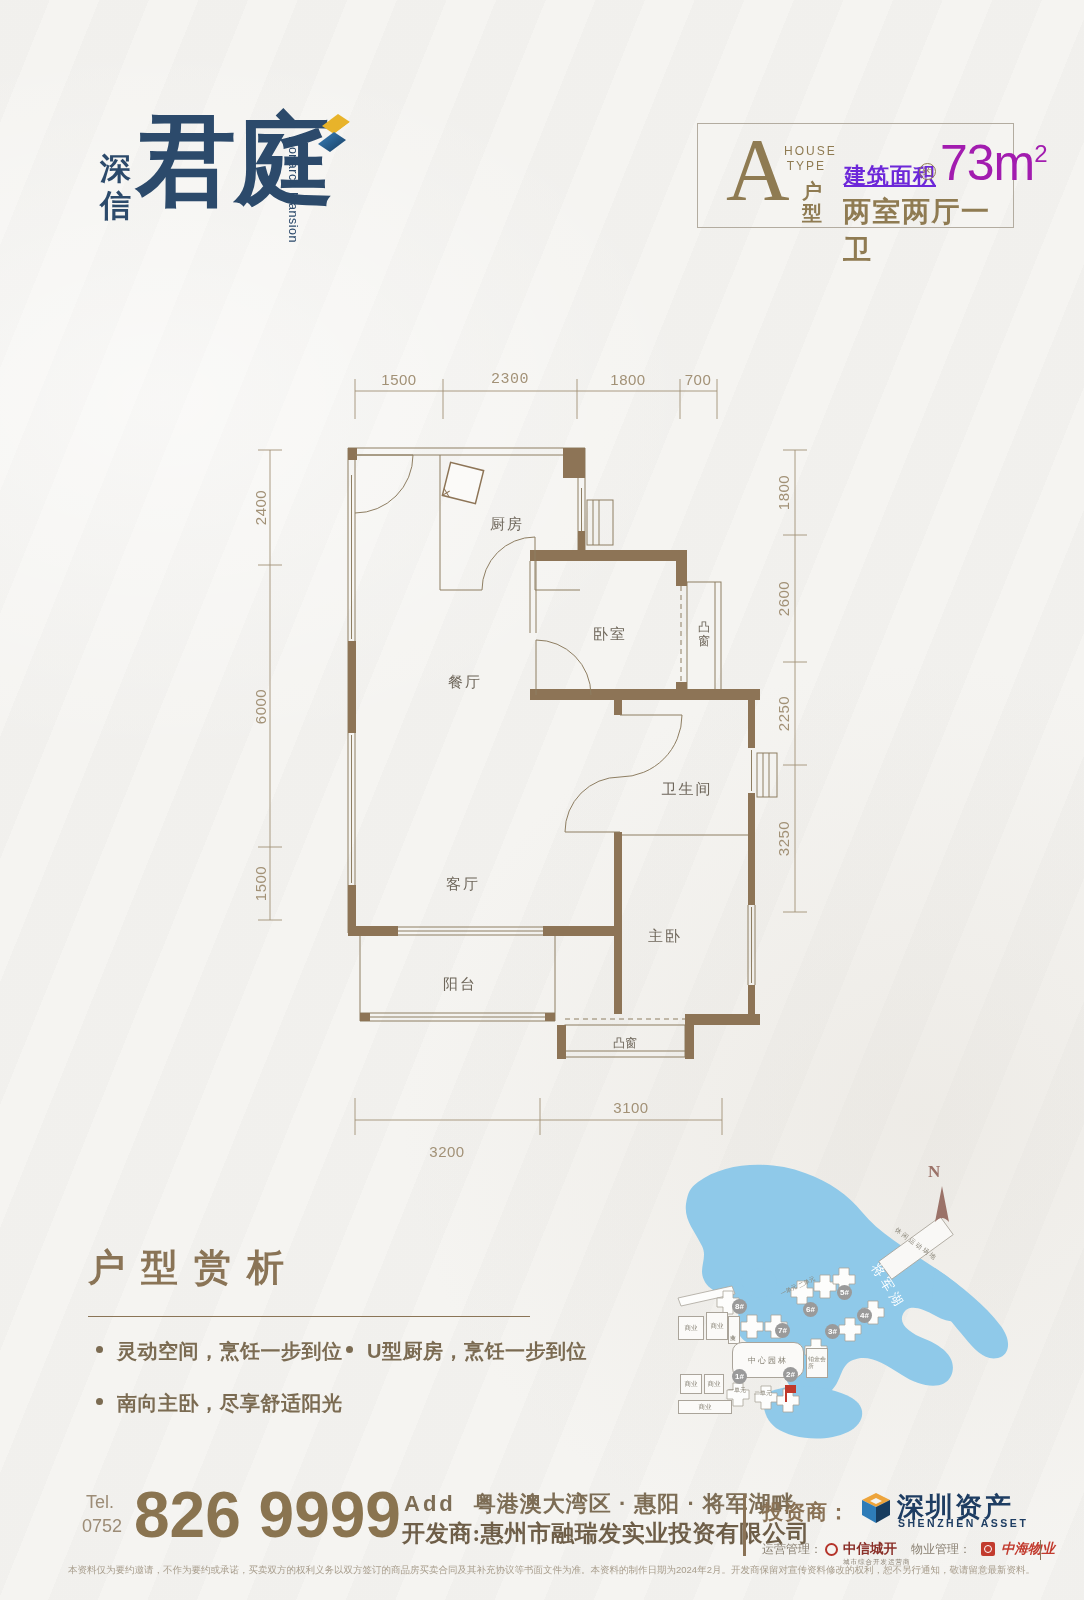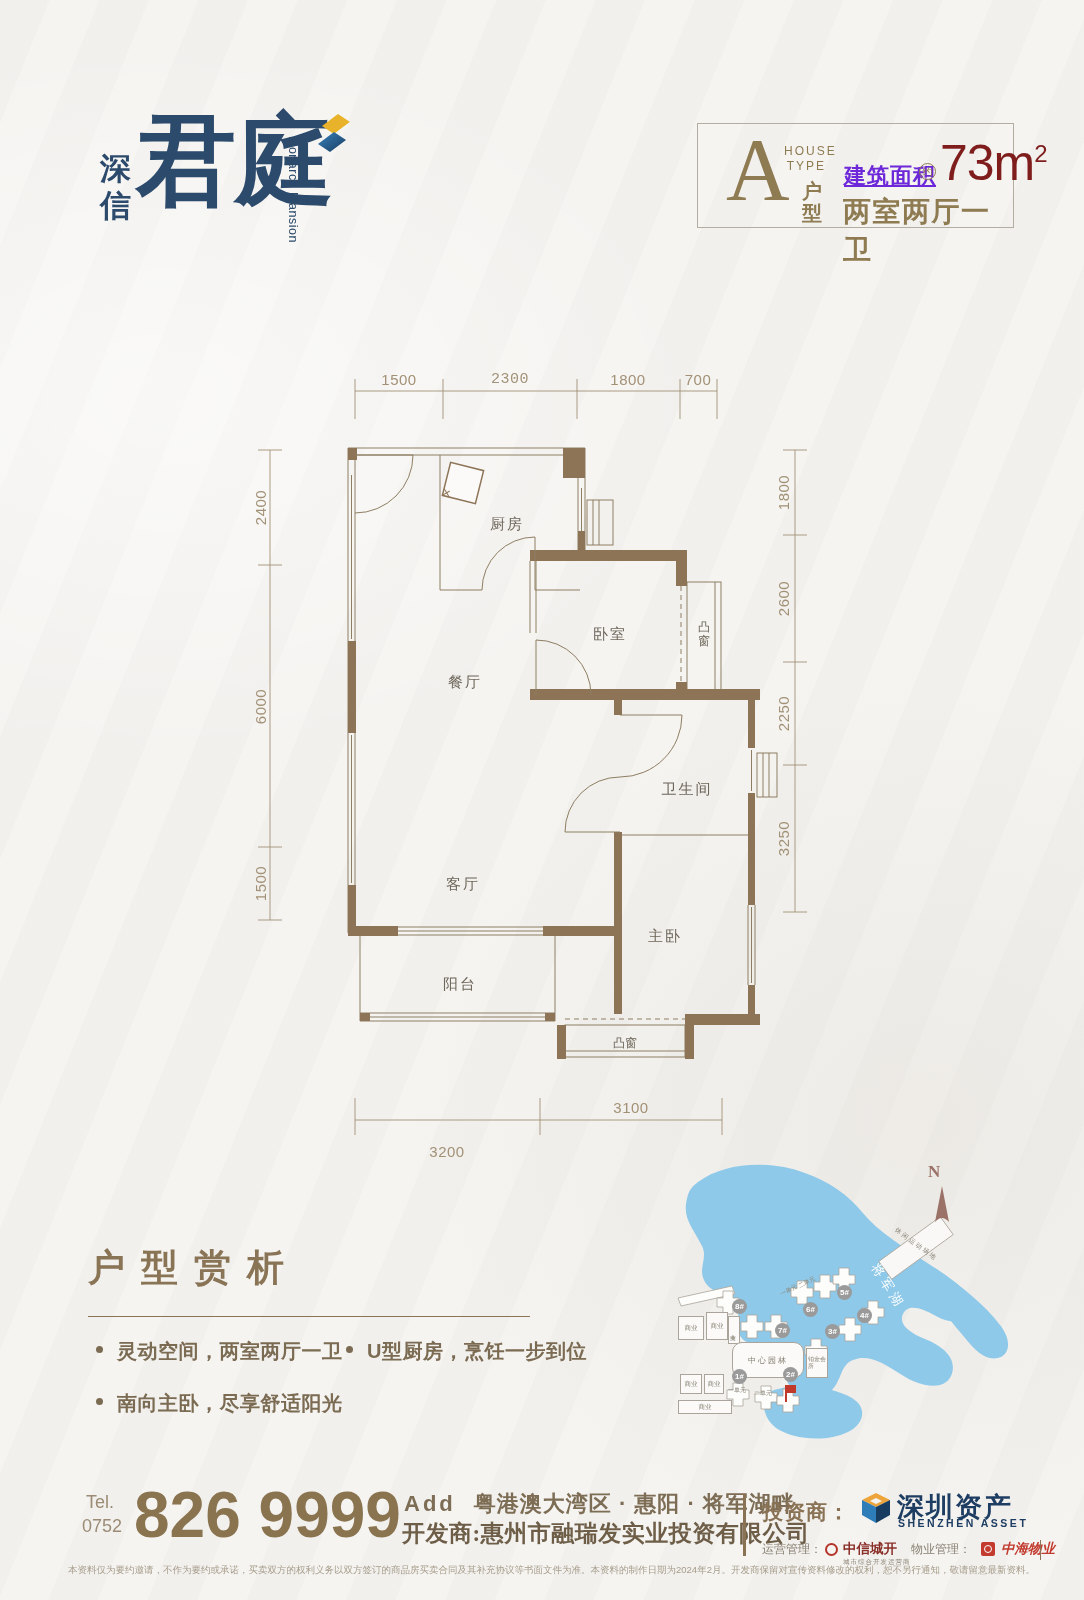--- a/index.html
+++ b/index.html
@@ -23,21 +23,21 @@
   .type-box{left:697px;top:123px;width:315px;height:103px;border:1px solid #b3aca0;}
   .abox-a{position:absolute;left:28px;top:2px;font-family:"Liberation Serif",serif;
     font-size:88px;line-height:1;color:#8f7b52;}
   .abox-ht{position:absolute;left:86px;top:20px;width:42px;text-align:right;font-size:12px;
     letter-spacing:2px;color:#8f7b52;line-height:1.25;}
   .abox-hx{position:absolute;left:104px;top:56px;width:24px;font-size:20px;color:#8f7b52;
     word-break:break-all;line-height:1.1;font-weight:600;}
   .abox-arealbl{position:absolute;left:146px;top:37px;font-size:22px;font-weight:600;color:#6d28d9;letter-spacing:1px;text-decoration:underline;}
   .abox-approx{position:absolute;left:221px;top:39px;width:15px;height:15px;border:1px solid #8f7b52;
     border-radius:50%;font-size:10px;line-height:15px;text-align:center;color:#8f7b52;}
-  .abox-area{position:absolute;left:242px;top:10px;font-size:50px;font-weight:500;color:#7f1d1d;letter-spacing:-1px;}
+  .abox-area{position:absolute;left:242px;top:10px;font-size:50px;font-weight:500;color:#a21caf;letter-spacing:-1px;}
   .abox-area sup{font-size:24px;}
   .abox-rooms{position:absolute;left:145px;top:69px;font-size:28px;font-weight:600;color:#8f7b52;letter-spacing:1.5px;}
   
   .plan{left:235px;top:345px;width:590px;height:790px;}
   .plan svg{position:absolute;left:0;top:0;}
   .dim{position:absolute;width:64px;text-align:center;font-size:15px;color:#a29176;letter-spacing:.5px;}
   .dim.rot{transform:rotate(-90deg);}
   .room{position:absolute;width:90px;text-align:center;font-size:15px;color:#6e665a;letter-spacing:2px;}
   .room.small{font-size:12px;letter-spacing:0;}
   .room.vert{width:14px;word-break:break-all;letter-spacing:0;line-height:1.2;}
@@ -215,21 +215,21 @@
     <div class="room" style="left:180px;top:630px;">阳台</div>
     <div class="room vert small" style="left:462px;top:275px;">凸窗</div>
     <div class="room small" style="left:345px;top:690px;">凸窗</div>
   </div>
 
   <div class="abs an-title">户型赏析</div>
   <div class="abs an-line"></div>
   <div class="abs an-grid">
     <div class="bullet">
         <span class="dot"></span>
-        <span>灵动空间，两室两厅一卫</span>
+        <span>灵动空间，烹饪一步到位</span>
       </div>
     <div class="bullet">
         <span class="dot"></span>
         <span>U型厨房，烹饪一步到位</span>
       </div>
     <div class="bullet">
         <span class="dot"></span>
         <span>南向主卧，尽享舒适阳光</span>
       </div>
   </div>

